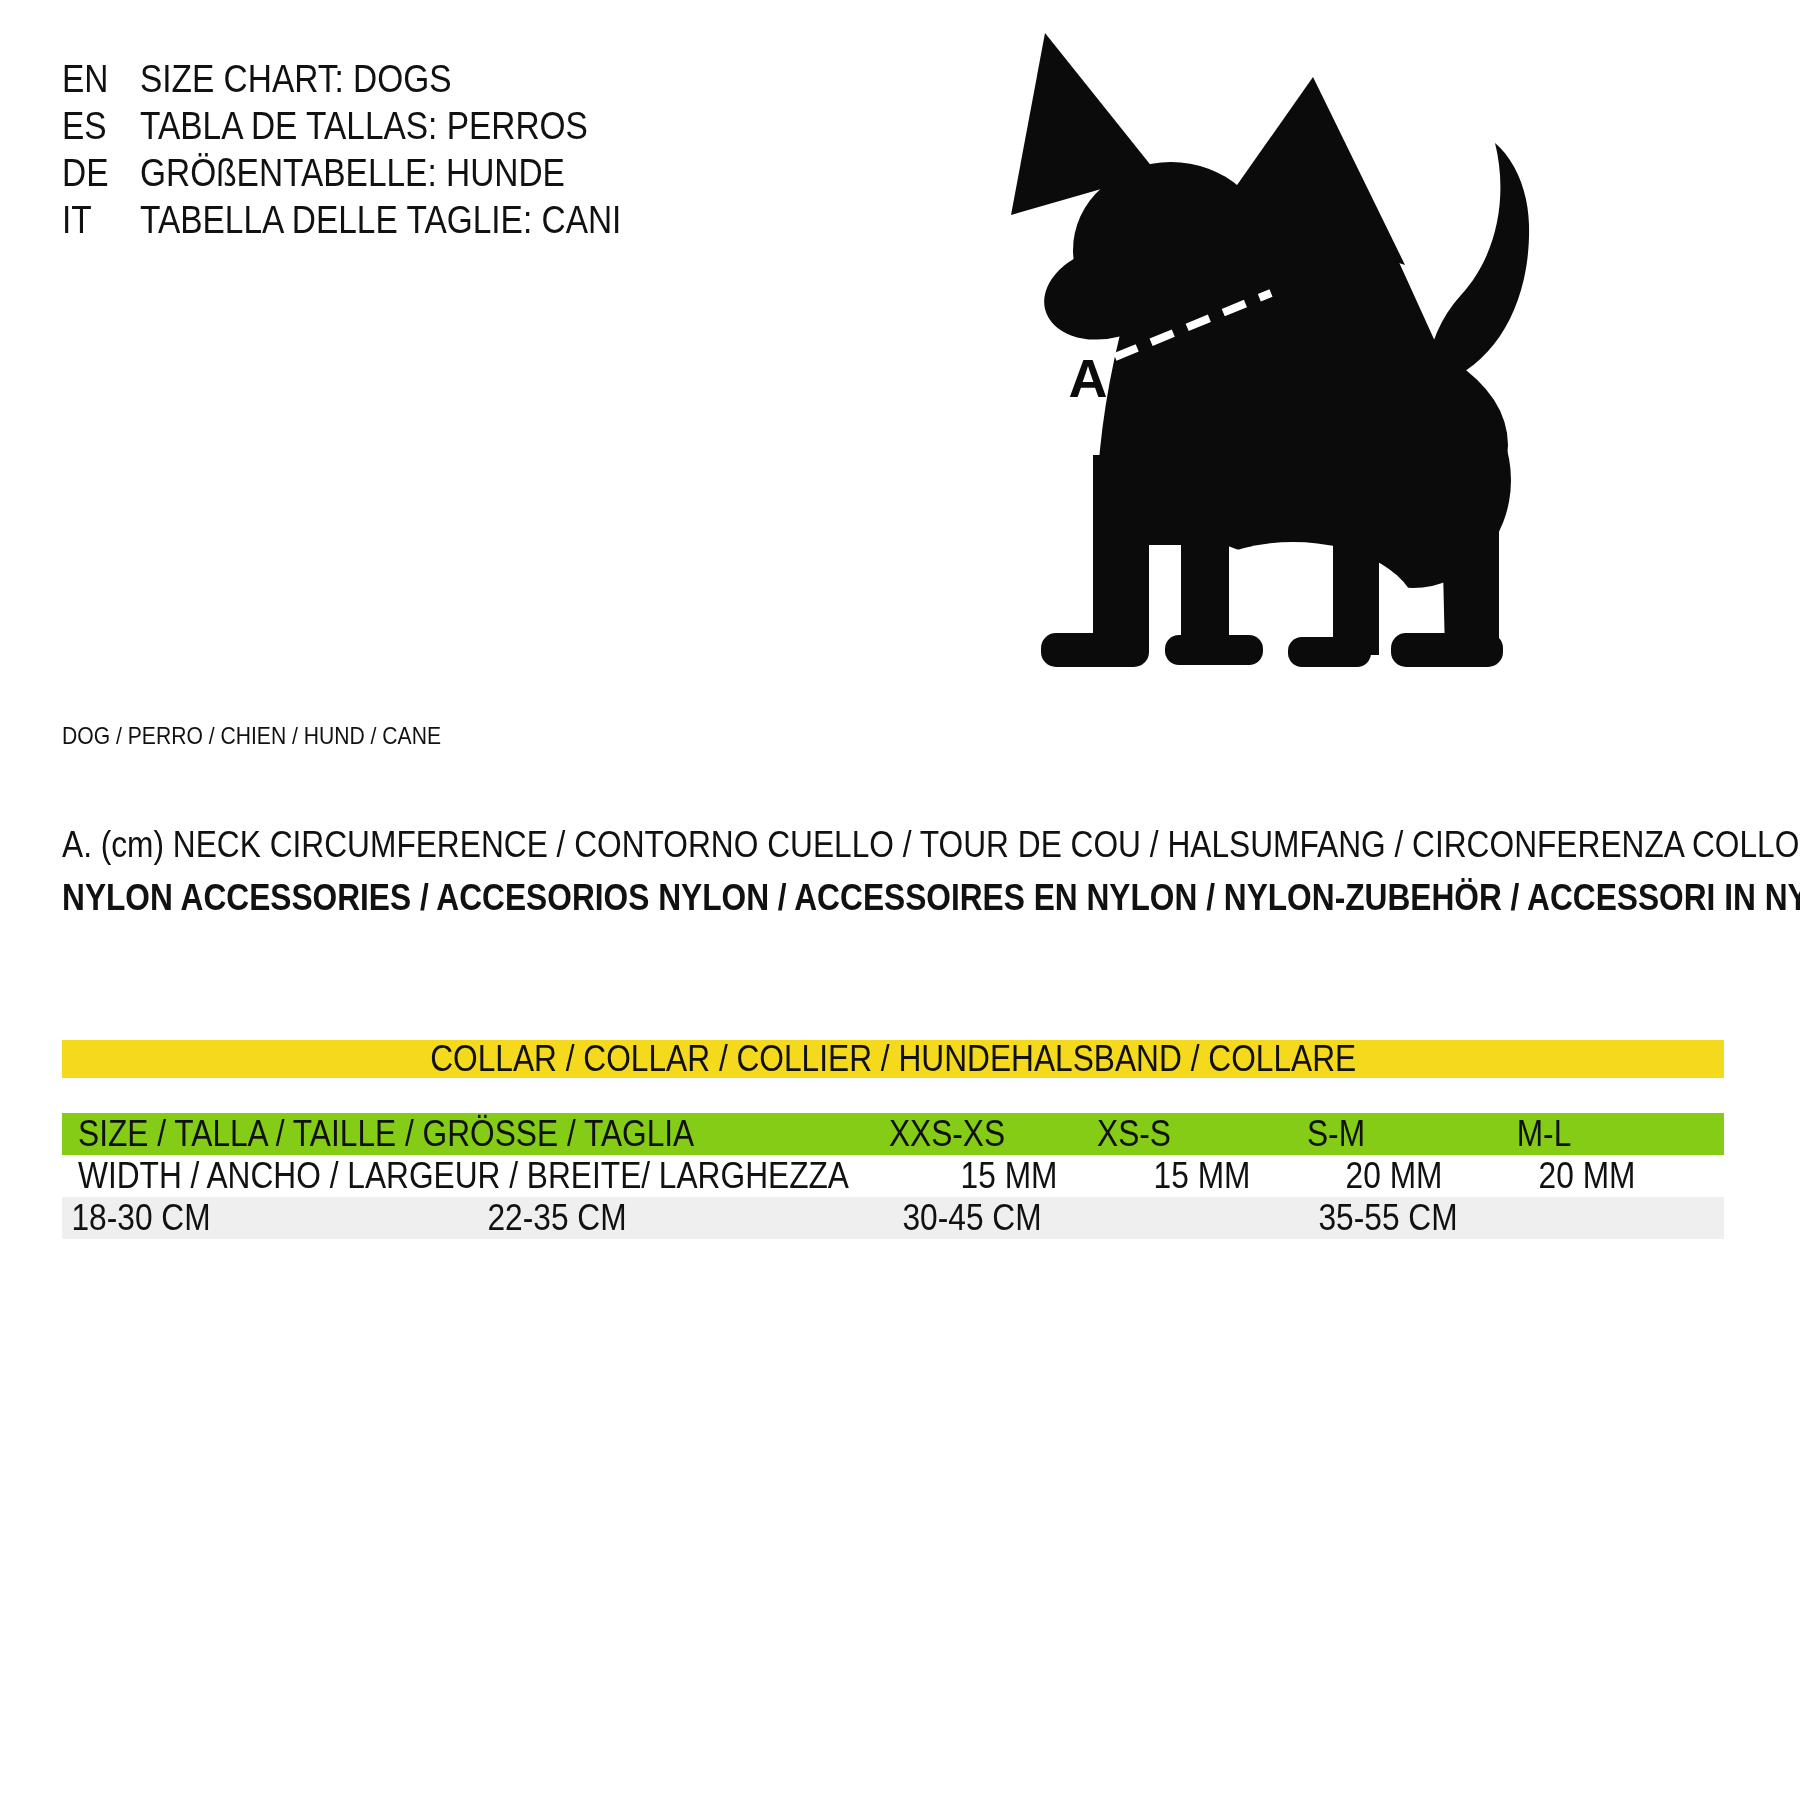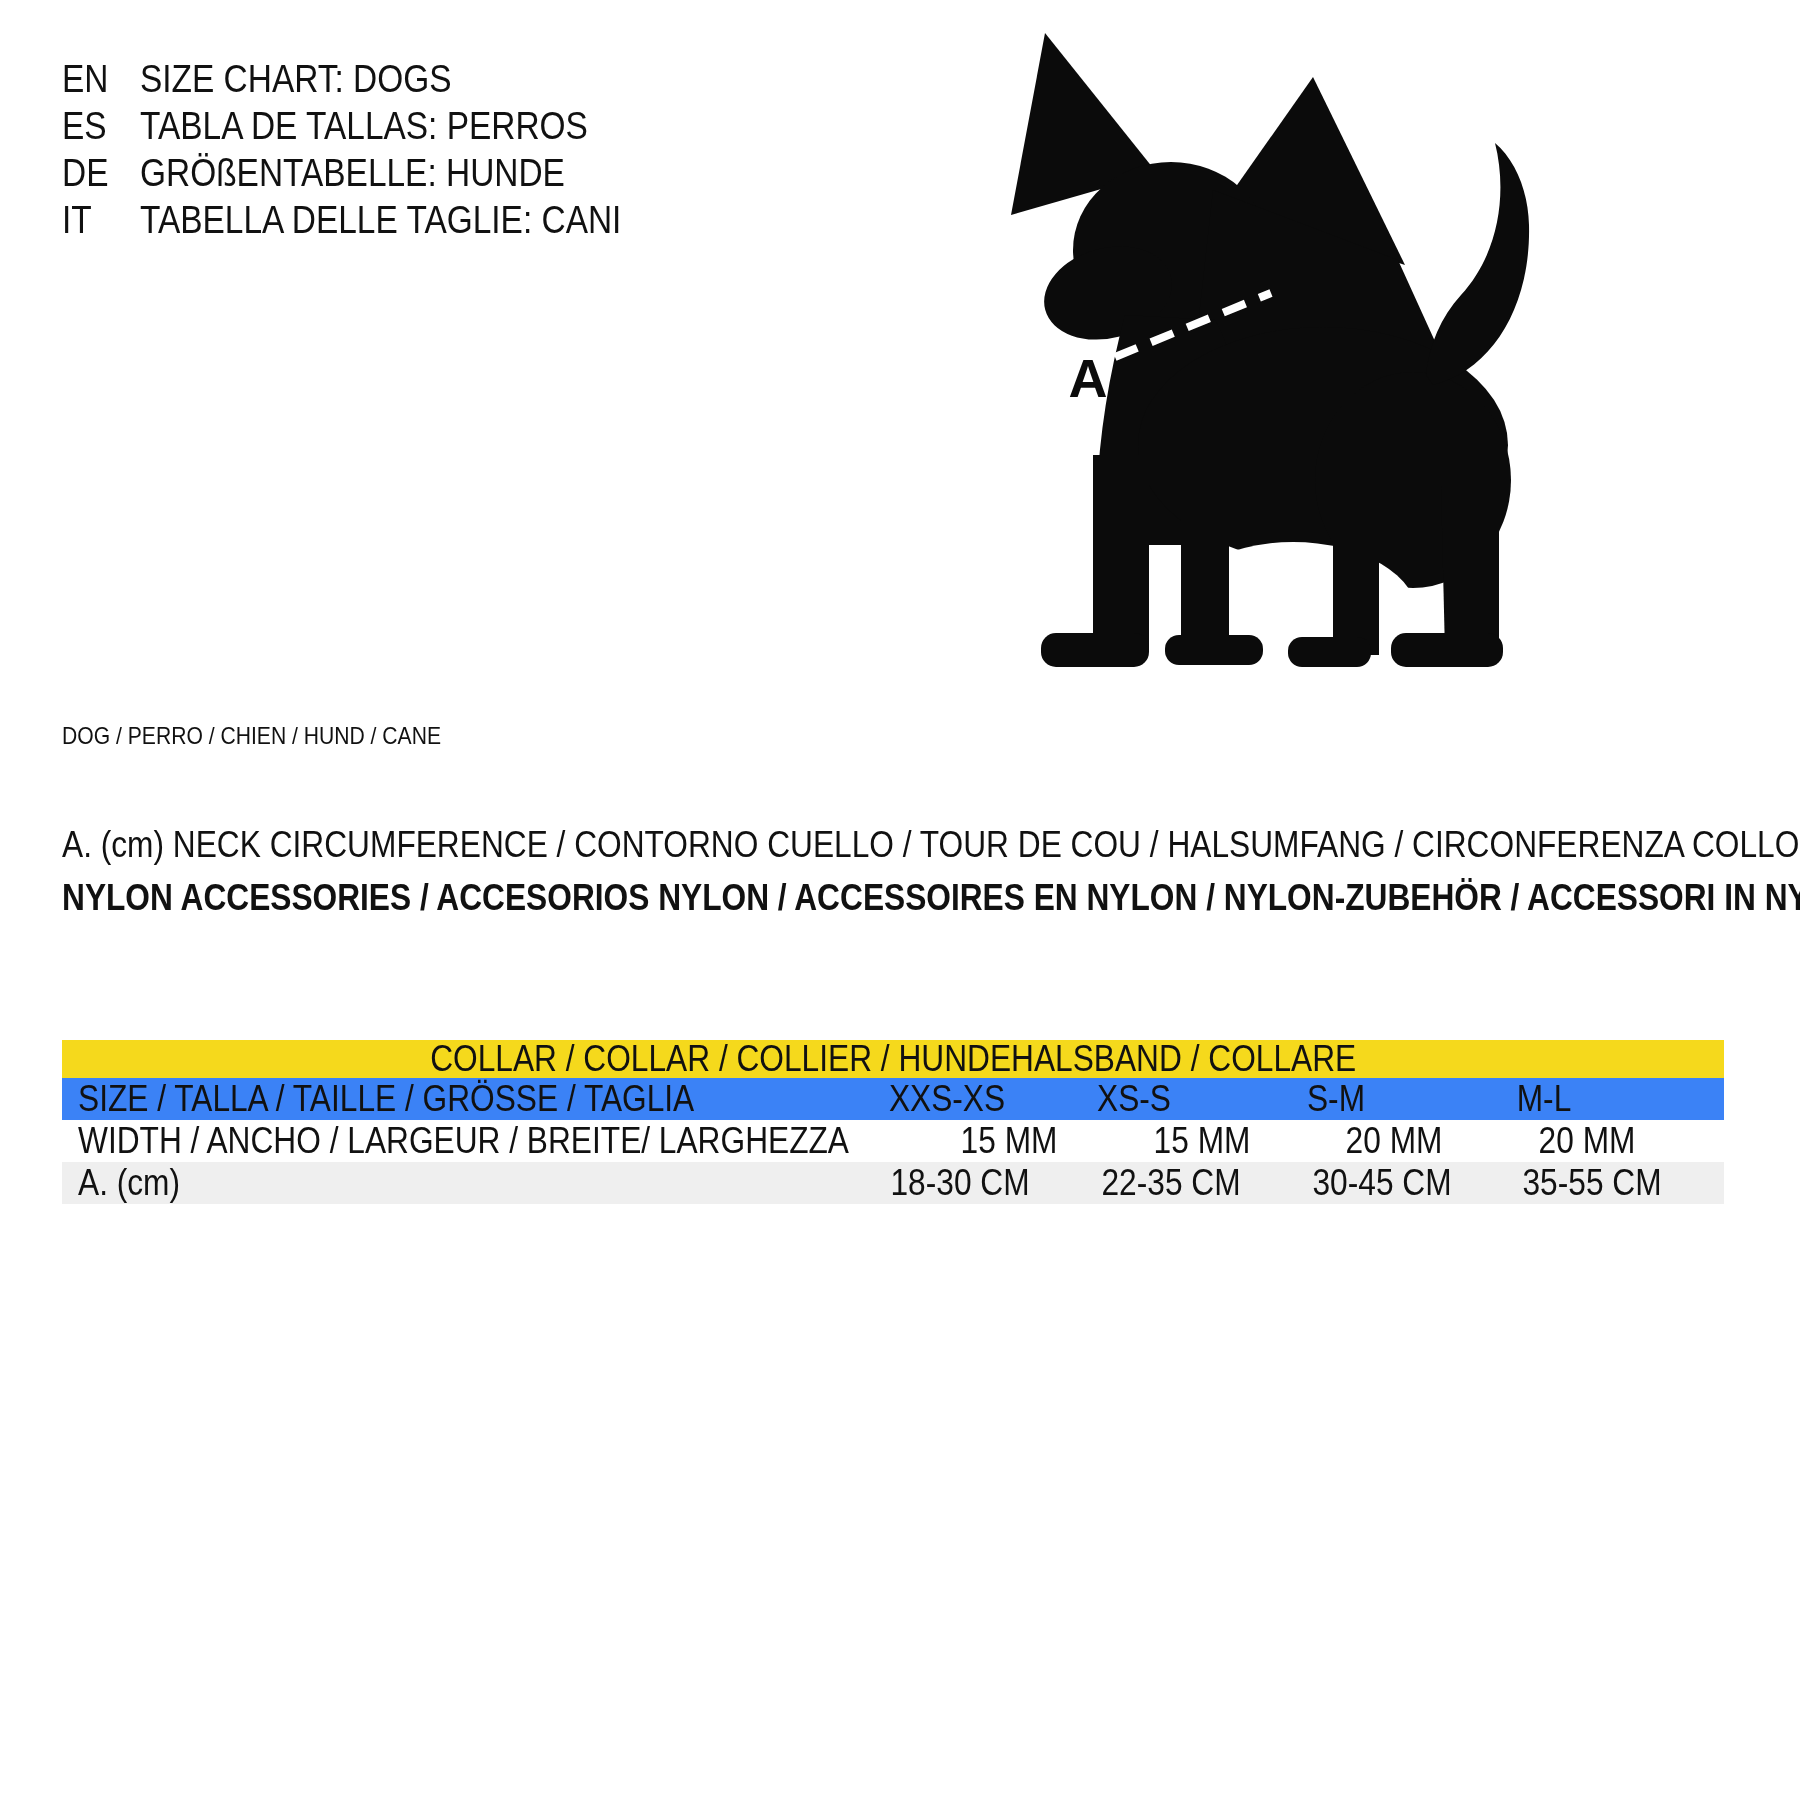--- a/index.html
+++ b/index.html
@@ -23,21 +23,21 @@
 
   .note1{position:absolute;left:62px;top:824px;font-size:36px;}
   .note2{position:absolute;left:62px;top:877px;font-size:36px;font-weight:700;}
 
   .size-table{position:absolute;left:62px;top:1040px;width:1662px;}
   .t-header{height:38px;background:#F5D91C;display:flex;align-items:center;justify-content:center;
             font-size:36px;font-weight:400;}
   .t-row{display:flex;height:42px;align-items:center;font-size:36px;}
   .t-label{flex:0 0 49.3%;padding-left:16px;box-sizing:border-box;}
   .t-cell{flex:1;text-align:left;}
-  .row-size{background:#3b82f6;}
+  .row-size{background:#84cc16;margin-top:35px;}
   .row-width{background:#FFFFFF;}
   .row-a{background:#EFEFEF;}
 </style>
 </head>
 <body>
 
 <div class="canvas">
 
   <div class="langs">
     <div class="lang-row">
@@ -125,21 +125,20 @@
 
     <div class="t-row row-width">
       <div class="t-label"><span class="cond">WIDTH / ANCHO / LARGEUR / BREITE/ LARGHEZZA</span></div>
       <div class="t-cell"><span class="condc">15 MM</span></div>
       <div class="t-cell"><span class="condc">15 MM</span></div>
       <div class="t-cell"><span class="condc">20 MM</span></div>
       <div class="t-cell"><span class="condc">20 MM</span></div>
     </div>
 
     <div class="t-row row-a">
-      <div class="t-label"><span class="cond">A. (cm)</span></div>
       <div class="t-cell"><span class="condc">18-30 CM</span></div>
       <div class="t-cell"><span class="condc">22-35 CM</span></div>
       <div class="t-cell"><span class="condc">30-45 CM</span></div>
       <div class="t-cell"><span class="condc">35-55 CM</span></div>
     </div>
   </div>
 
 </div>
 
 </body></html>

